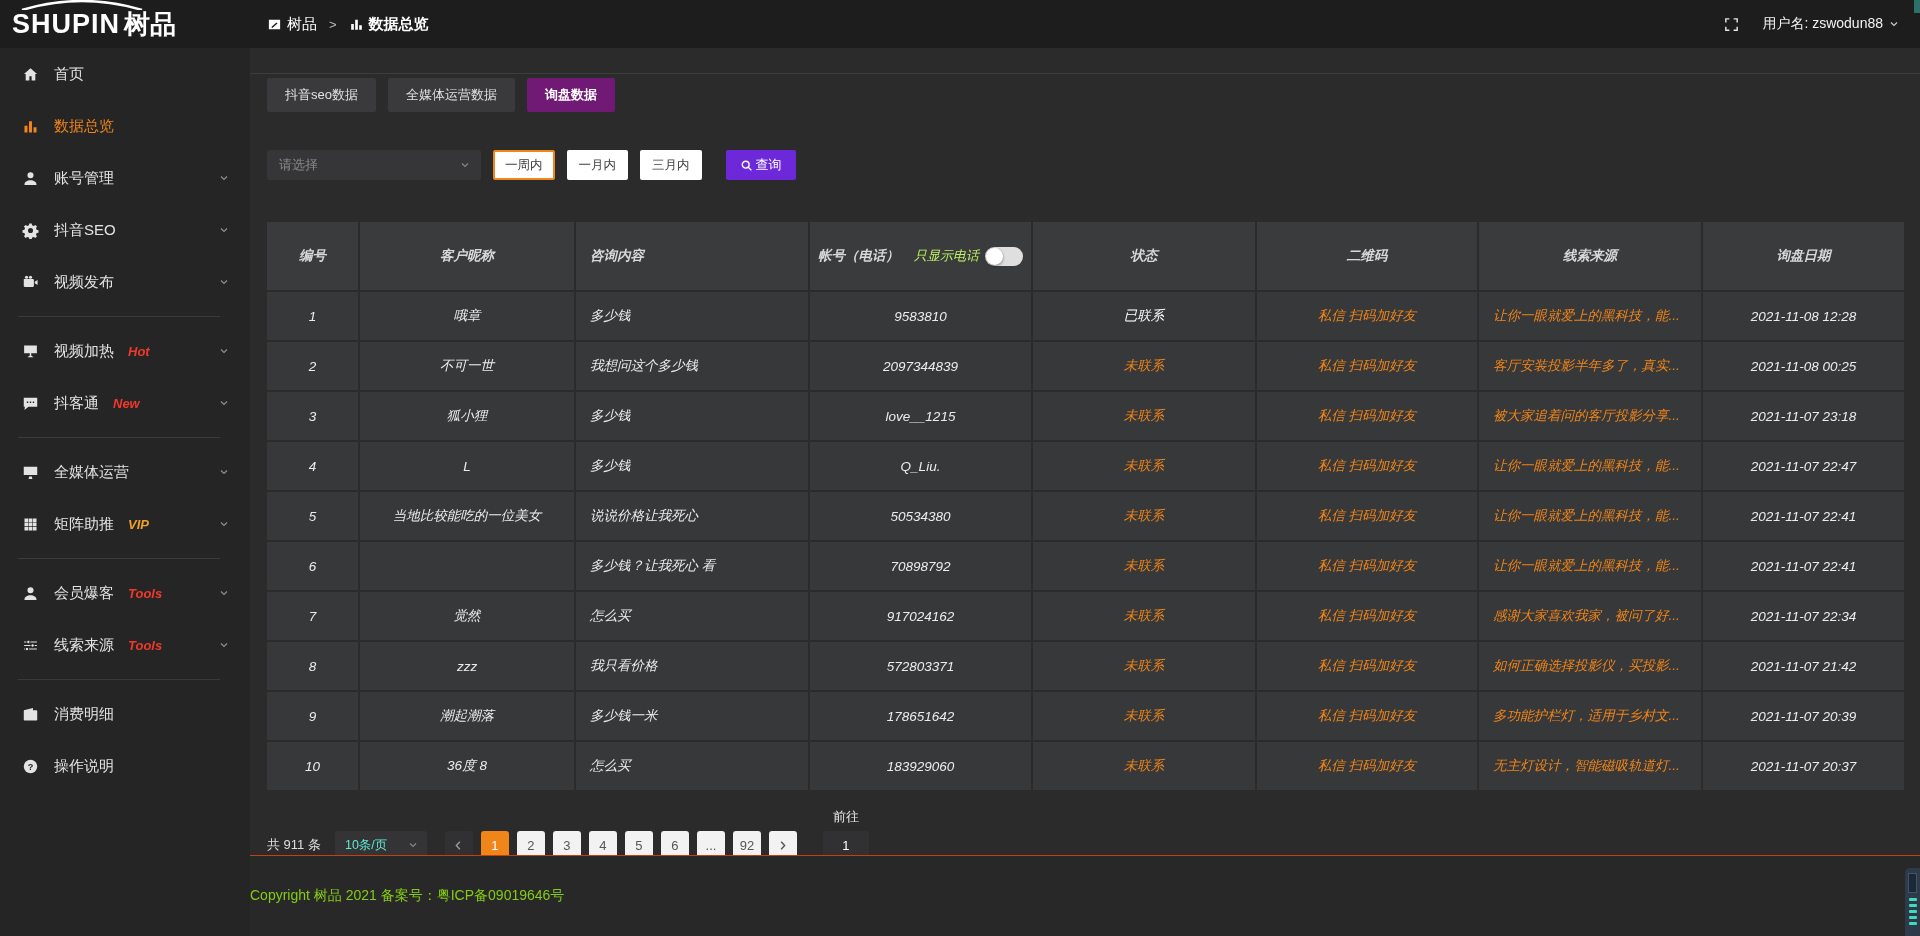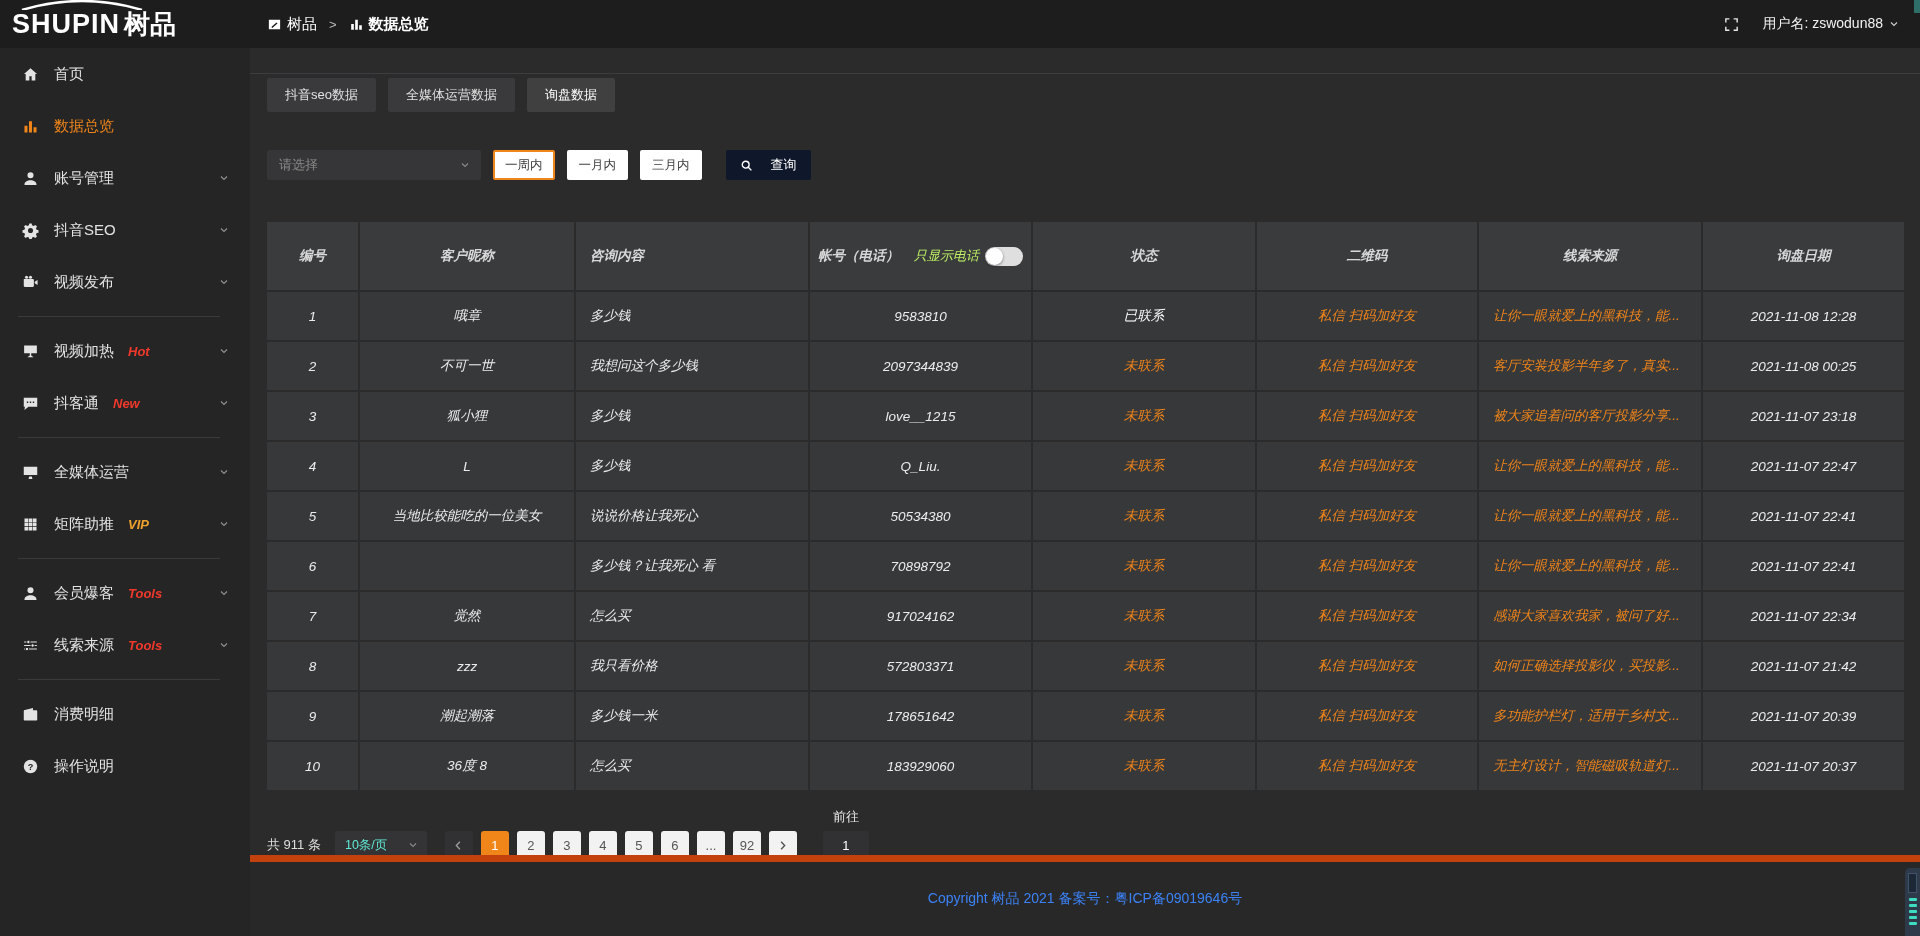--- a/index.html
+++ b/index.html
@@ -38,30 +38,30 @@
   .mi-badge { font-size:13px; font-weight:bold; font-style:italic; margin-left:14px; }
   .mi-chev { width:12px; height:12px; margin-left:auto; color:#8f8f8f; }
   .menu-divider { height:1px; background:#3a3a3a; margin:8px 30px 8px 18px; }
 
   
   .main { position:absolute; top:48px; left:250px; right:0; bottom:0; background:#2b2b2b; padding:0 16px 0 17px; }
   .main-divider { position:absolute; top:25px; left:0; right:0; height:1px; background:#3d3d3f; }
   .tabs-row { margin-top:30px; display:flex; gap:12px;align-items:center; }
   .tab-btn { height:34px; padding:0 18px; background:#3a3a3c; color:#e2e2e2; font-size:13px; border:none; border-radius:2px;
              display:inline-flex; align-items:center; cursor:pointer; font-family:inherit; }
-  .tab-btn.active { background:#404040; color:#fff; }
+  .tab-btn.active { background:#701a75; color:#fff;font-weight:bold; }
   .filter-row { margin-top:38px; display:flex; align-items:center; gap:12px; }
   .sel { width:214px; height:30px; background:#363638; border-radius:2px; display:flex; align-items:center;
          padding:0 10px 0 12px; color:#8a8a8a; font-size:13px; cursor:pointer; }
   .sel-chev { width:12px; height:12px; margin-left:auto; color:#8a8a8a; }
   .date-btn { height:30px; padding:0 10px; background:#fff; color:#3c3c3c; font-size:12.5px; border:2px solid #fff;
               border-radius:2px; cursor:pointer; font-family:inherit; }
   .date-btn.active { border-color:#f08519; }
-  .query-btn { height:30px; padding:0 14px; margin-left:12px; background:#0f172a; color:#fff; border:none; border-radius:2px;
-               font-size:13px; display:inline-flex; align-items:center; gap:18px; cursor:pointer; font-family:inherit; }
+  .query-btn { height:30px; padding:0 14px; margin-left:12px; background:#6d28d9; color:#fff; border:none; border-radius:2px;
+               font-size:13px; display:inline-flex; align-items:center; gap:3px; cursor:pointer; font-family:inherit; }
   .search-icon { width:13px; height:13px; color:#fff; }
 
   
   .dtable { margin-top:42px;font-style:italic; }
   .trow { display:grid; grid-template-columns:91px 214px 232px 221px 222px 220px 222px 1fr; column-gap:2px; margin-bottom:2px; }
   .cell, .hcell { background:#37383a; display:flex; align-items:center; justify-content:center; text-align:center;
           font-size:13.5px; color:#ececec; min-height:48px; padding:0 8px; overflow:hidden; white-space:nowrap; }
   .hcell { background:#3a3b3d; color:#d8d8d8; font-weight:bold; min-height:68px; }
   .left { justify-content:flex-start; text-align:left; padding-left:14px; }
   .orange { color:#f08519; cursor:pointer; }
@@ -81,22 +81,22 @@
   .pg-btn { min-width:28px; height:28px; border:none; border-radius:3px; background:#f2f2f2; color:#555;
             font-size:13px; font-family:inherit; display:inline-flex; align-items:center; justify-content:center; cursor:pointer; }
   .pg-btn.dark { background:#313133; color:#9a9a9a; }
   .pg-btn.active { background:#f08519; color:#fff; }
   .pg-chev { width:13px; height:13px; }
   .pg-goto { display:flex; align-items:center; gap:5px; margin-left:18px; color:#e8e8e8;flex-direction:column; }
   .goto-input { width:46px; height:28px; background:#313133; border:none; border-radius:3px; color:#fff;
                 text-align:center; font-size:13px; font-family:inherit; }
 
   
-  .footer { position:absolute; left:0; right:0; bottom:0; height:81px; border-top:7px solid #c2410c; background:#282828;
-            display:flex; align-items:center; justify-content:center; color:#3b82f6; font-size:14px; }
+  .footer { position:absolute; left:0; right:0; bottom:0; height:81px; border-top:1px solid #c2410c; background:#282828;
+            display:flex; align-items:center; justify-content:flex-start; color:#84cc16; font-size:14px; }
 
   
   .float-widget { position:absolute; right:0; bottom:0; width:15px; height:68px; background:#2e3a4a;
                   border-radius:5px 0 0 0; z-index:9; display:flex; flex-direction:column; align-items:center;
                   padding-top:5px; cursor:pointer; }
   .fw-top { width:9px; height:20px; background:#1d2836; border:1px solid #41536a; margin-bottom:5px; }
   .fw-dash { width:8px; height:3px; background:#3ddbc0; border-radius:1px; margin-bottom:3px; }
   .scroll-indicator { position:absolute; top:0; right:0; width:6px; height:13px; background:#2f6f6a; z-index:9; }
 </style>
 </head>

